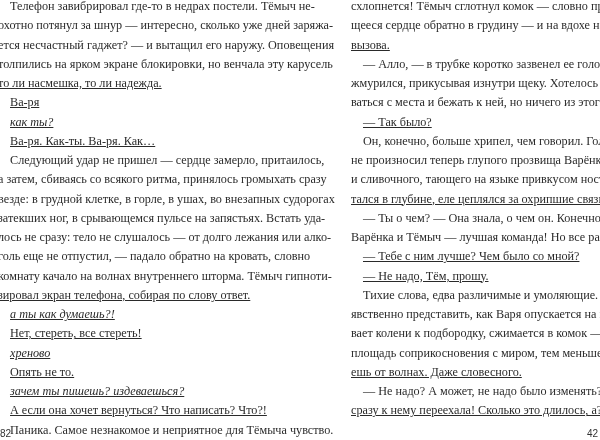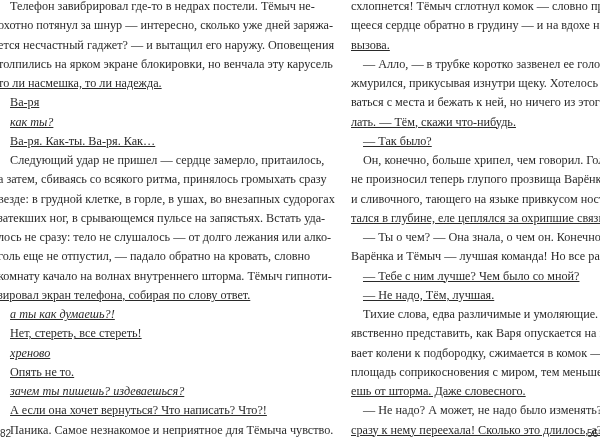--- a/index.html
+++ b/index.html
@@ -63,32 +63,31 @@
 </div>
 
 <div class="page page-right">
   <div class="textblock" id="right-text">
       <span class="line">схлопнется! Тёмыч сглотнул комок — словно пропихнул колотя-</span>
       <span class="line">щееся сердце обратно в грудину — и на вдохе нажал кнопку</span>
       <span class="line last">вызова.</span>
       <span class="line indent">— Алло, — в трубке коротко зазвенел ее голос. Тёмыч за-</span>
       <span class="line">жмурился, прикусывая изнутри щеку. Хотелось кричать, сры-</span>
       <span class="line">ваться с места и бежать к ней, но ничего из этого не стоило де-</span>
-      <span class="line last">лать. — Тём, скажи что-нибудь.</span>
       <span class="line indent last">— Так было?</span>
       <span class="line indent">Он, конечно, больше хрипел, чем говорил. Голос, который</span>
       <span class="line">не произносил теперь глупого прозвища Варёнка — сладкого</span>
       <span class="line">и сливочного, тающего на языке привкусом ностальгии, — пря-</span>
       <span class="line last">тался в глубине, еле цеплялся за охрипшие связки.</span>
       <span class="line indent">— Ты о чем? — Она знала, о чем он. Конечно знала: они же</span>
       <span class="line">Варёнка и Тёмыч — лучшая команда! Но все равно задала бес-</span>
       <span class="line indent last">— Тебе с ним лучше? Чем было со мной?</span>
-      <span class="line indent last">— Не надо, Тём, лучшая.</span>
+      <span class="line indent last">— Не надо, Тём, прошу.</span>
       <span class="line indent">Тихие слова, едва различимые и умоляющие. Тёмыч мог</span>
       <span class="line">явственно представить, как Варя опускается на пол, подтяги-</span>
       <span class="line">вает колени к подбородку, сжимается в комок — чем меньше</span>
       <span class="line">площадь соприкосновения с миром, тем меньше боли получа-</span>
-      <span class="line last">ешь от шторма. Даже словесного.</span>
+      <span class="line last">ешь от волнах. Даже словесного.</span>
       <span class="line indent">— Не надо? А может, не надо было изменять? Ты же от меня</span>
       <span class="line last">сразу к нему переехала! Сколько это длилось, а?</span>
     </div>
-  <div class="folio">56</div>
+  <div class="folio">42</div>
 </div>
 
 </body></html>

